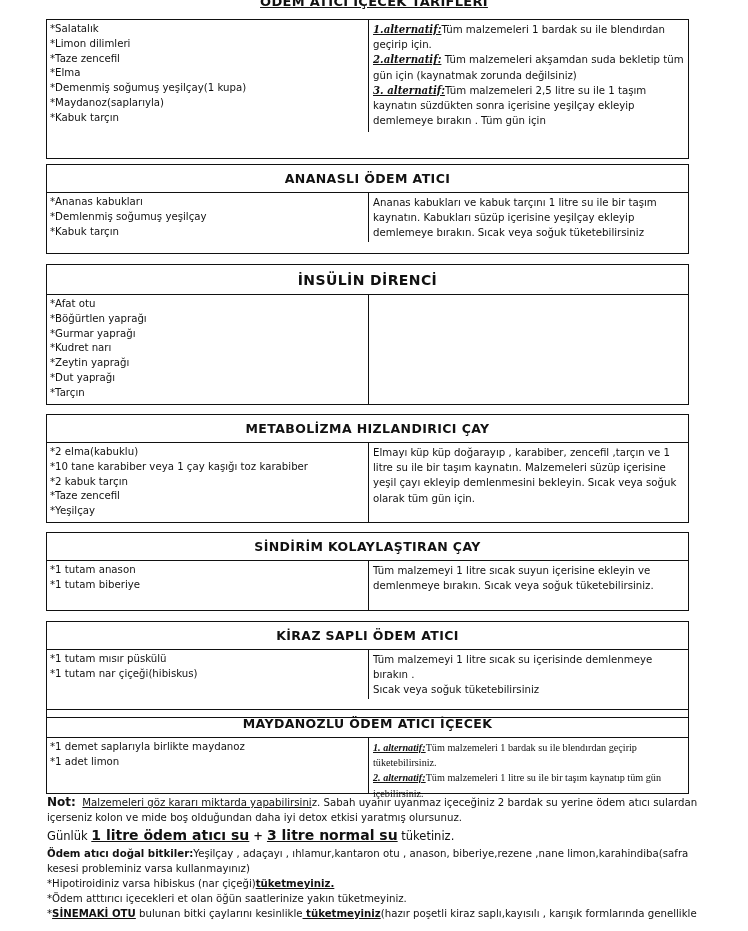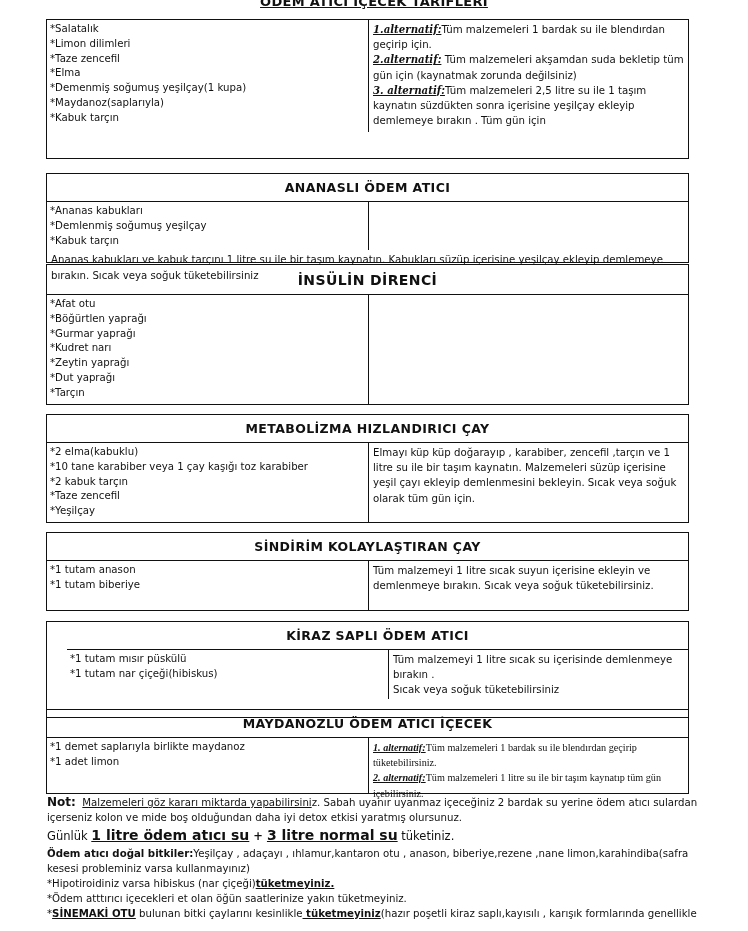--- a/index.html
+++ b/index.html
@@ -61,23 +61,23 @@
       <span class="item">*Kabuk tarçın</span>
     </div>
     <div class="col-r">
       <div><span class="alt-label">1.alternatif:</span><span>Tüm malzemeleri 1 bardak su ile blendırdan geçirip için.</span></div>
       <div><span class="alt-label">2.alternatif:</span><span> Tüm malzemeleri akşamdan  suda bekletip tüm gün için (kaynatmak zorunda değilsiniz)</span></div>
       <div><span class="alt-label">3. alternatif:</span><span>Tüm malzemeleri 2,5 litre su ile 1 taşım kaynatın süzdükten sonra içerisine yeşilçay ekleyip demlemeye bırakın . Tüm gün için</span></div>
     </div>
   </div>
 </div>
 
-<div class="recipe" style="top:173px; height:90px;">
+<div class="recipe" style="top:164px; height:90px;">
   <div class="head" style="height:28px;">ANANASLI ÖDEM ATICI</div>
-  <div class="body" style="height:49px;flex-direction:column;">
+  <div class="body" style="height:49px;">
     <div class="col-l">
       <span class="item">*Ananas kabukları</span>
       <span class="item">*Demlenmiş soğumuş yeşilçay</span>
       <span class="item">*Kabuk tarçın</span>
     </div>
     <div class="col-r center">Ananas kabukları ve kabuk tarçını 1 litre su ile bir taşım kaynatın. Kabukları süzüp içerisine yeşilçay ekleyip demlemeye bırakın. Sıcak veya soğuk tüketebilirsiniz</div>
   </div>
 </div>
 
 <div class="recipe" style="top:264px; height:141px;">
@@ -114,21 +114,21 @@
   <div class="head" style="height:28px;">SİNDİRİM KOLAYLAŞTIRAN ÇAY</div>
   <div class="body" style="height:49px;">
     <div class="col-l">
       <span class="item">*1 tutam anason</span>
       <span class="item">*1 tutam biberiye</span>
     </div>
     <div class="col-r center">Tüm malzemeyi 1 litre sıcak suyun içerisine ekleyin ve demlenmeye  bırakın. Sıcak veya soğuk tüketebilirsiniz.</div>
   </div>
 </div>
 
-<div class="recipe" style="top:621px; height:97px;padding-left:20px;">
+<div class="recipe" style="top:621px; height:97px;">
   <div class="head" style="height:28px;">KİRAZ SAPLI ÖDEM ATICI</div>
   <div class="body" style="height:49px;">
     <div class="col-l">
       <span class="item">*1 tutam mısır püskülü</span>
       <span class="item">*1 tutam nar çiçeği(hibiskus)</span>
     </div>
     <div class="col-r center">
       <div>Tüm malzemeyi 1 litre sıcak su içerisinde demlenmeye bırakın .</div>
       <div>Sıcak veya soğuk tüketebilirsiniz</div>
     </div>

